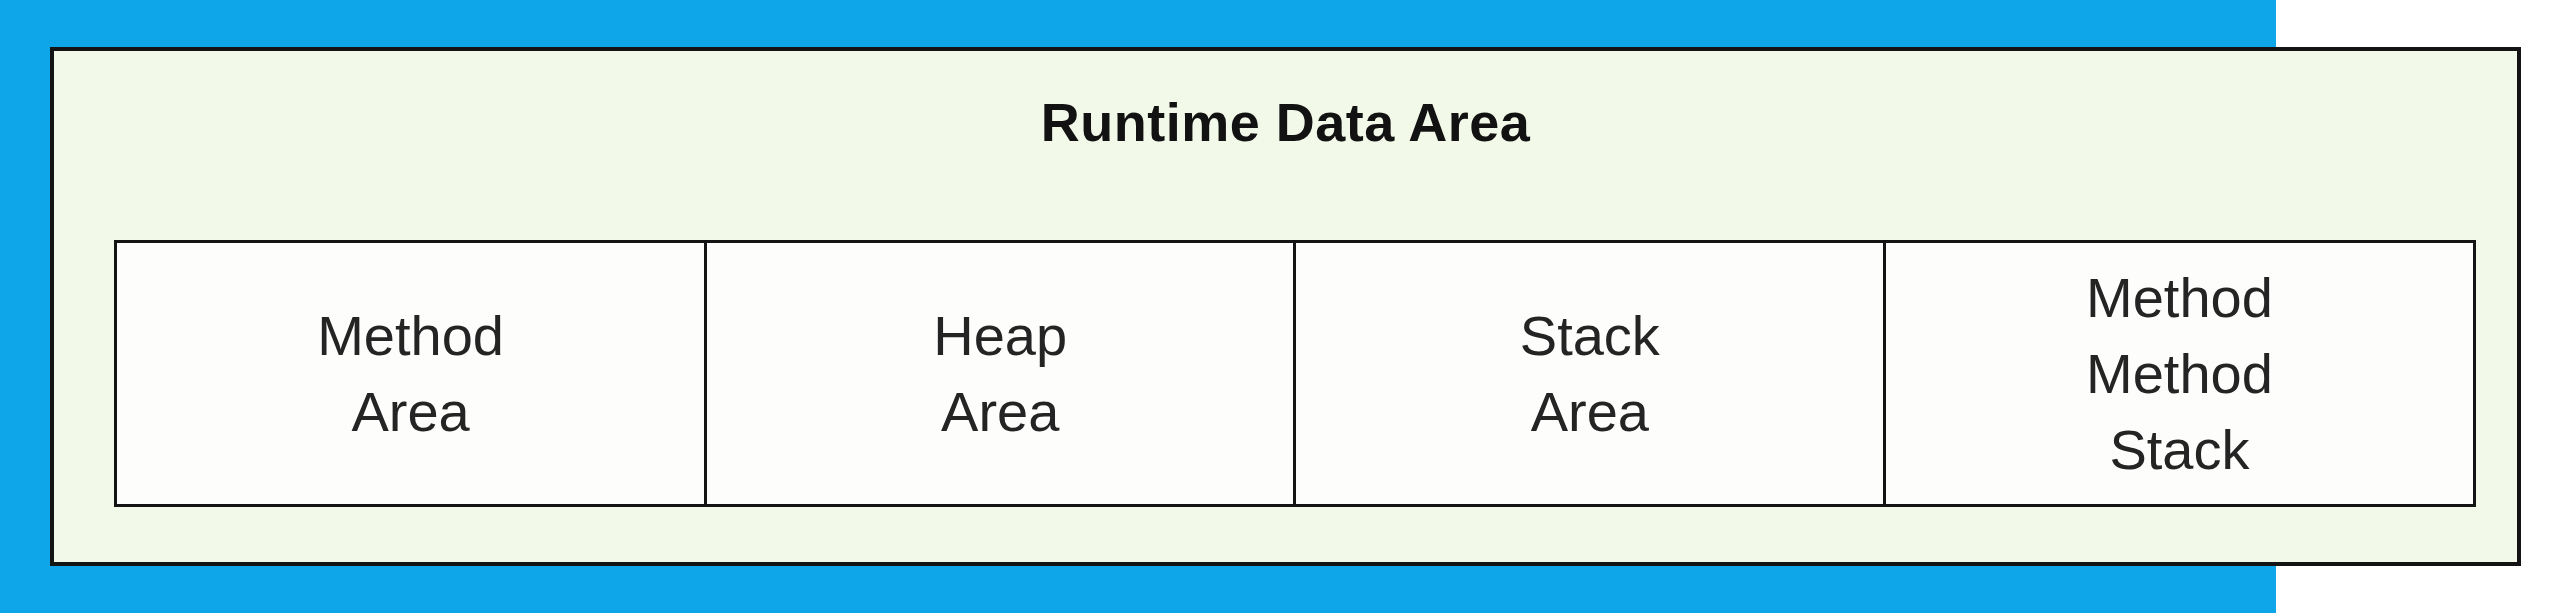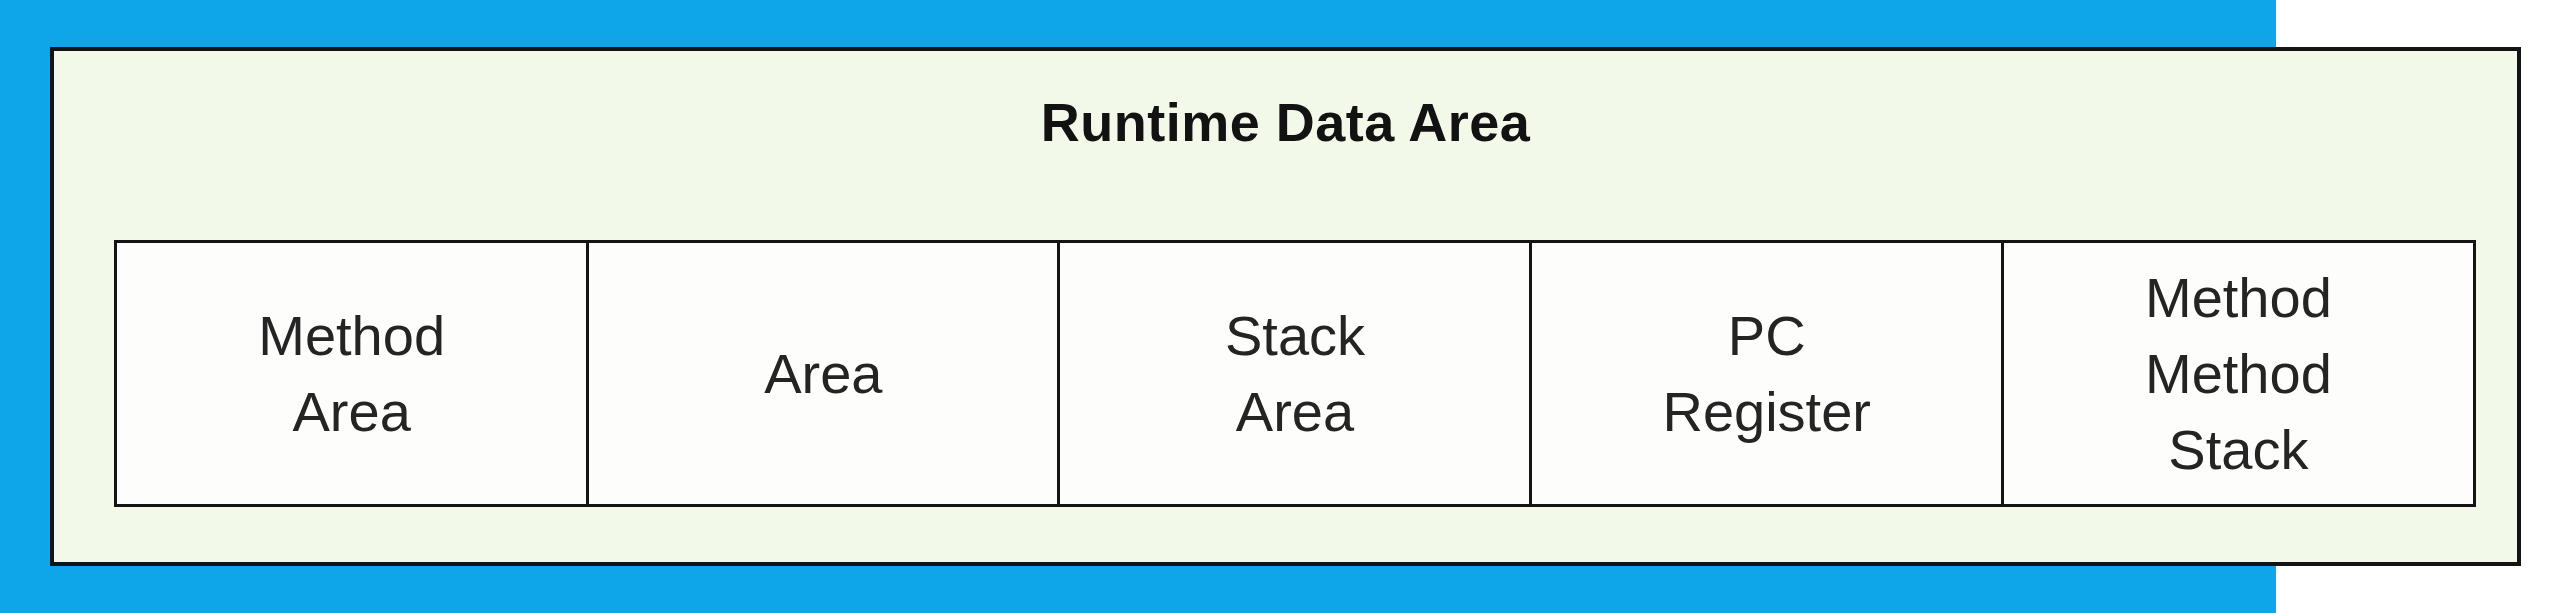--- a/index.html
+++ b/index.html
@@ -73,32 +73,29 @@
     <div class="diagram-title">Runtime Data Area</div>
 
     <div class="box-row">
 
       <div class="mem-box">
         <div class="line">Method</div>
         <div class="line">Area</div>
       </div>
 
       <div class="mem-box">
+        <div class="line">Heap</div>
         <div class="line">Area</div>
       </div>
 
       <div class="mem-box">
         <div class="line">Stack</div>
         <div class="line">Area</div>
       </div>
 
-      <div class="mem-box">
-        <div class="line">PC</div>
-        <div class="line">Register</div>
-      </div>
 
       <div class="mem-box">
         <div class="line">Method</div>
         <div class="line">Method</div>
         <div class="line">Stack</div>
       </div>
 
     </div>
   </div>
 </div>

